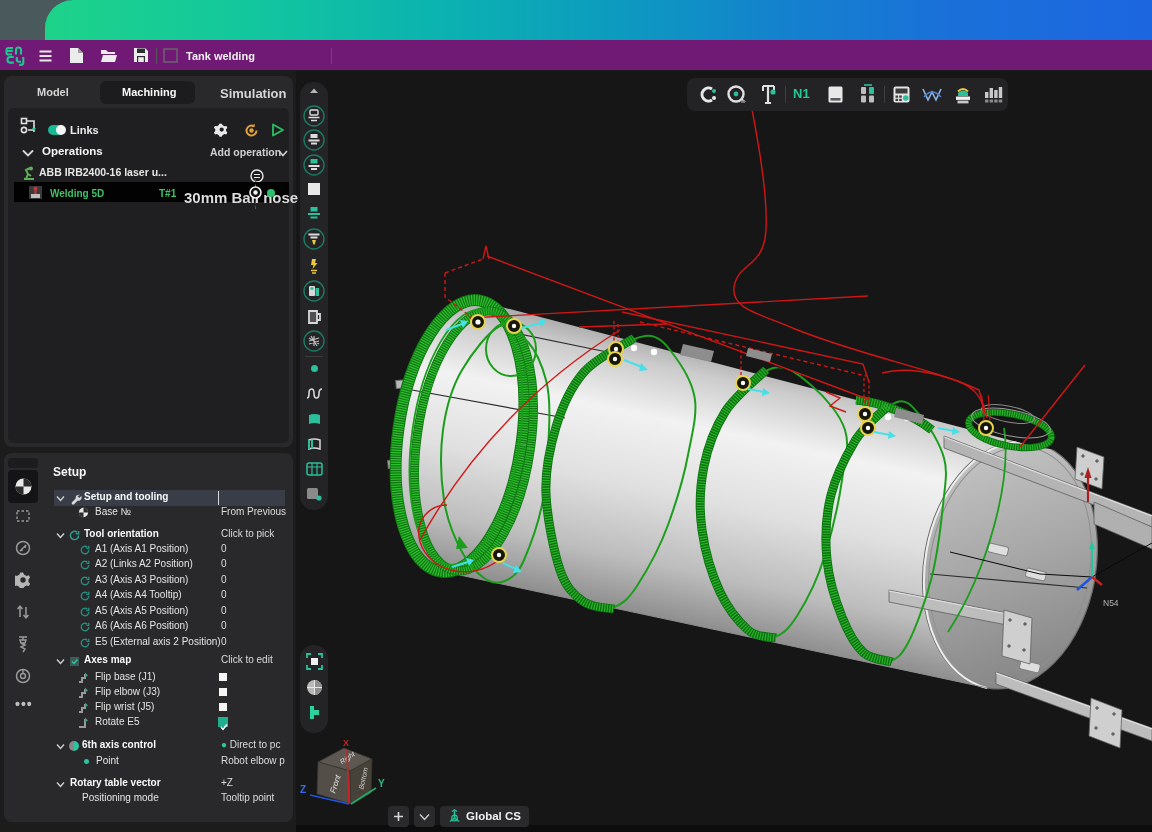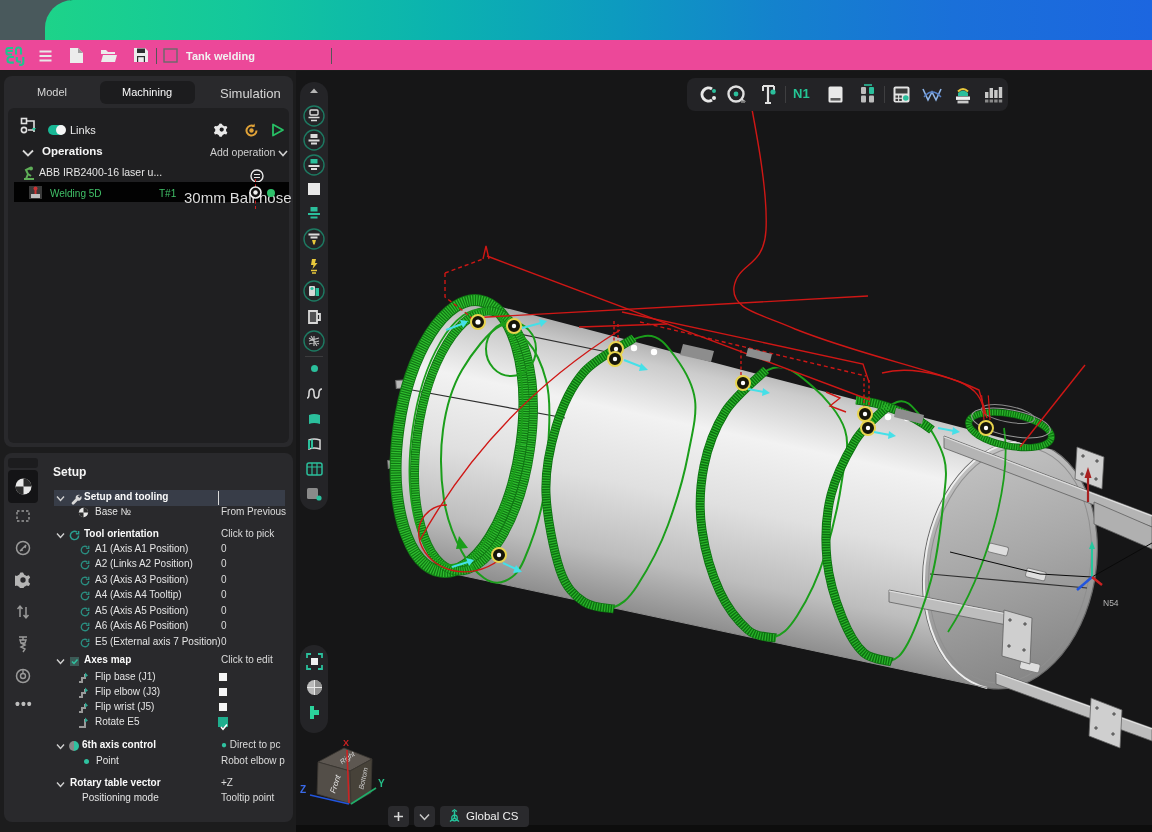--- a/index.html
+++ b/index.html
@@ -5,28 +5,28 @@
   * { margin:0; padding:0; box-sizing:border-box; }
   html,body { width:1152px; height:832px; overflow:hidden; background:#161616;
     font-family:"Liberation Sans", sans-serif; }
   .abs { position:absolute; }
   #page { position:relative; width:1152px; height:832px; }
   
   #hdr-grey { left:0; top:0; width:70px; height:40px; background:#49595c; }
   #hdr-grad { left:45px; top:0; width:1107px; height:40px;
     background:linear-gradient(90deg,#1dd389 0%,#13c79d 18%,#0bb2b0 36%,#0d9ac0 52%,#1482cd 66%,#1a70d9 82%,#1c66e0 100%);
     border-top-left-radius:28px; }
-  #menubar { left:0; top:40px; width:1152px; height:31px; background:#ec4899; border-bottom:1px solid #1b1b1b;}
+  #menubar { left:0; top:40px; width:1152px; height:31px; background:#701a75; border-bottom:1px solid #1b1b1b;}
   .msep { position:absolute; top:8px; width:1px; height:16px; background:#565658; }
   #tabtext { position:absolute; left:186px; top:10px; color:#f2f2f2; font-size:11px; font-weight:bold; }
   
   #leftbg { left:0; top:71px; width:296px; height:761px; background:#1c1c1d; }
   .panel { position:absolute; background:#29292c; border-radius:8px; }
   .ipanel { position:absolute; background:#1f1f21; border-radius:6px; }
-  .row { position:absolute; white-space:nowrap; }
+  .row { position:absolute; white-space:nowrap;font-weight:bold; }
   .val { position:absolute; left:217px; font-size:10px; color:#dcdcdc; white-space:nowrap; }
   .lbl { position:absolute; font-size:10px; color:#e4e4e4; white-space:nowrap; }
   .blbl { font-weight:bold; color:#fafafa; }
   .chk { position:absolute; left:214px; width:10px; height:10px; background:#f5f5f5; border:1px solid #2a2a2a; }
   
   .vtb { position:absolute; background:#242427; border-radius:14px; }
   
   #vtoolbar { left:687px; top:78px; width:321px; height:33px; background:#232326; border-radius:8px; }
   .btn { position:absolute; background:#2a2a2d; border-radius:4px; color:#e0e0e0; }
 </style>
@@ -446,21 +446,21 @@
     <div class="lbl" style="left:91px;top:152px">A5 (Axis A5 Position)</div>
       <div class="val" style="top:152px">0</div>
     <svg class="abs" style="left:76px;top:169px" width="10" height="10" viewBox="0 0 12 12">
         <path d="M10.5,6 a4.5,4.5 0 1 1 -1.8,-3.6 M10.5,1 L10.5,4 L7.5,4" stroke="#2a8d80" stroke-width="1.6" fill="none"></path>
       </svg>
     <div class="lbl" style="left:91px;top:167px">A6 (Axis A6 Position)</div>
       <div class="val" style="top:167px">0</div>
     <svg class="abs" style="left:76px;top:185px" width="10" height="10" viewBox="0 0 12 12">
         <path d="M10.5,6 a4.5,4.5 0 1 1 -1.8,-3.6 M10.5,1 L10.5,4 L7.5,4" stroke="#2a8d80" stroke-width="1.6" fill="none"></path>
       </svg>
-    <div class="lbl" style="left:91px;top:183px">E5 (External axis 7 Position)</div>
+    <div class="lbl" style="left:91px;top:183px">E5 (External axis 2 Position)</div>
       <div class="val" style="top:183px">0</div>
 
     <svg class="abs" style="left:52px;top:205px" width="9" height="7" viewBox="0 0 9 7">
         <path d="M1,1.5 L4.5,5.5 L8,1.5" fill="none" stroke="#d0d0d0" stroke-width="1.4"></path>
       </svg>
     <svg class="abs" style="left:65px;top:203px" width="11" height="11" viewBox="0 0 11 11">
         <rect x="1" y="1" width="9" height="9" fill="#3c5a56"></rect>
         <path d="M3,5.5 L5,7.5 L8.5,3.5" stroke="#2fc2a0" stroke-width="1.5" fill="none"></path>
       </svg>
     <div class="lbl blbl" style="left:80px;top:201px">Axes map</div>

